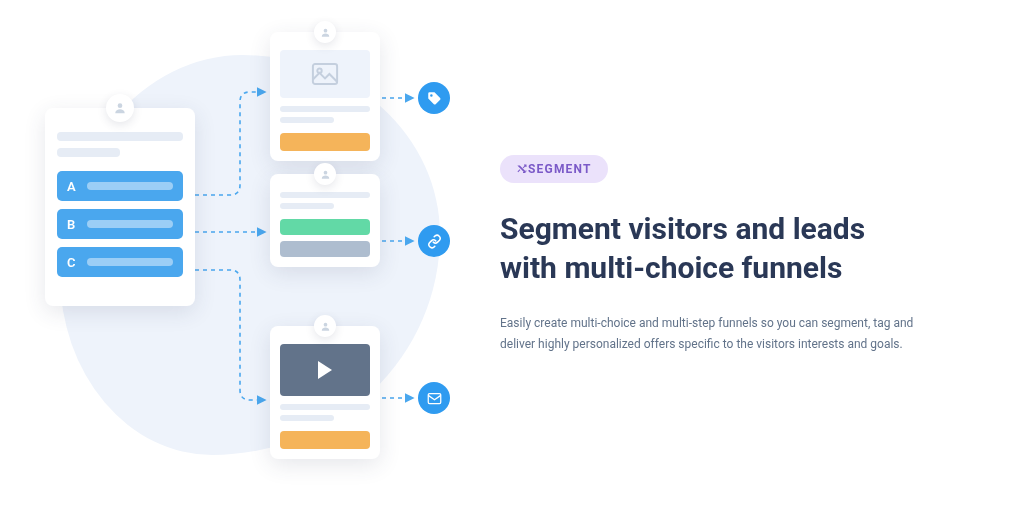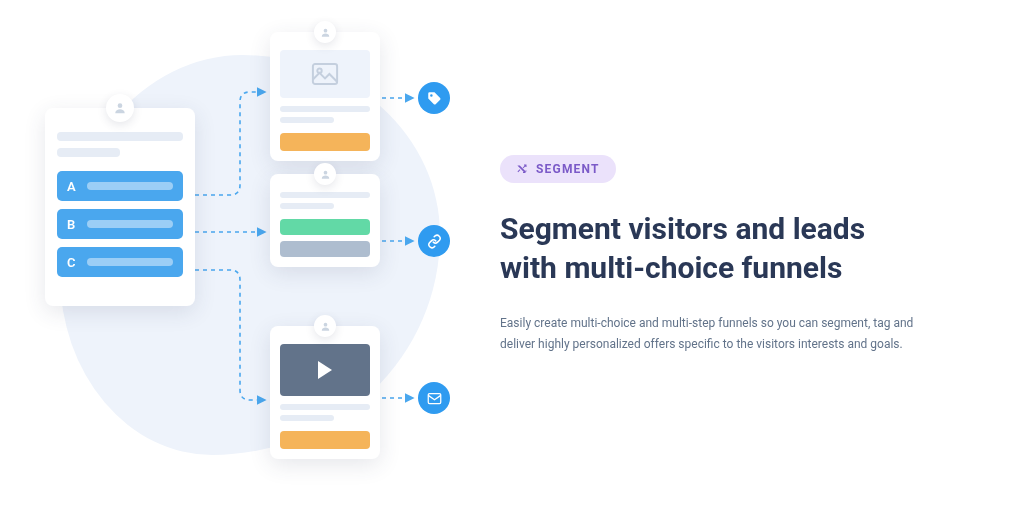--- a/index.html
+++ b/index.html
@@ -126,21 +126,21 @@
   }
   .b-top { left: 418px; top: 82px; }
   .b-mid { left: 418px; top: 225px; }
   .b-bot { left: 418px; top: 382px; }
   .connectors { position: absolute; left: 0; top: 0; width: 500px; height: 509px; z-index: 1; pointer-events: none; }
 
   .content { padding-right: 40px; max-width: 460px; }
   .pill {
     display: inline-flex;
     align-items: center;
-    gap: 8px;
+    gap: 0;
     background: #ebe2fb;
     color: #7b5ac8;
     font-size: 12px;
     font-weight: 700;
     letter-spacing: 1.2px;
     padding: 7px 16px;
     border-radius: 999px;
     margin-bottom: 26px;
   }
   h1 {

